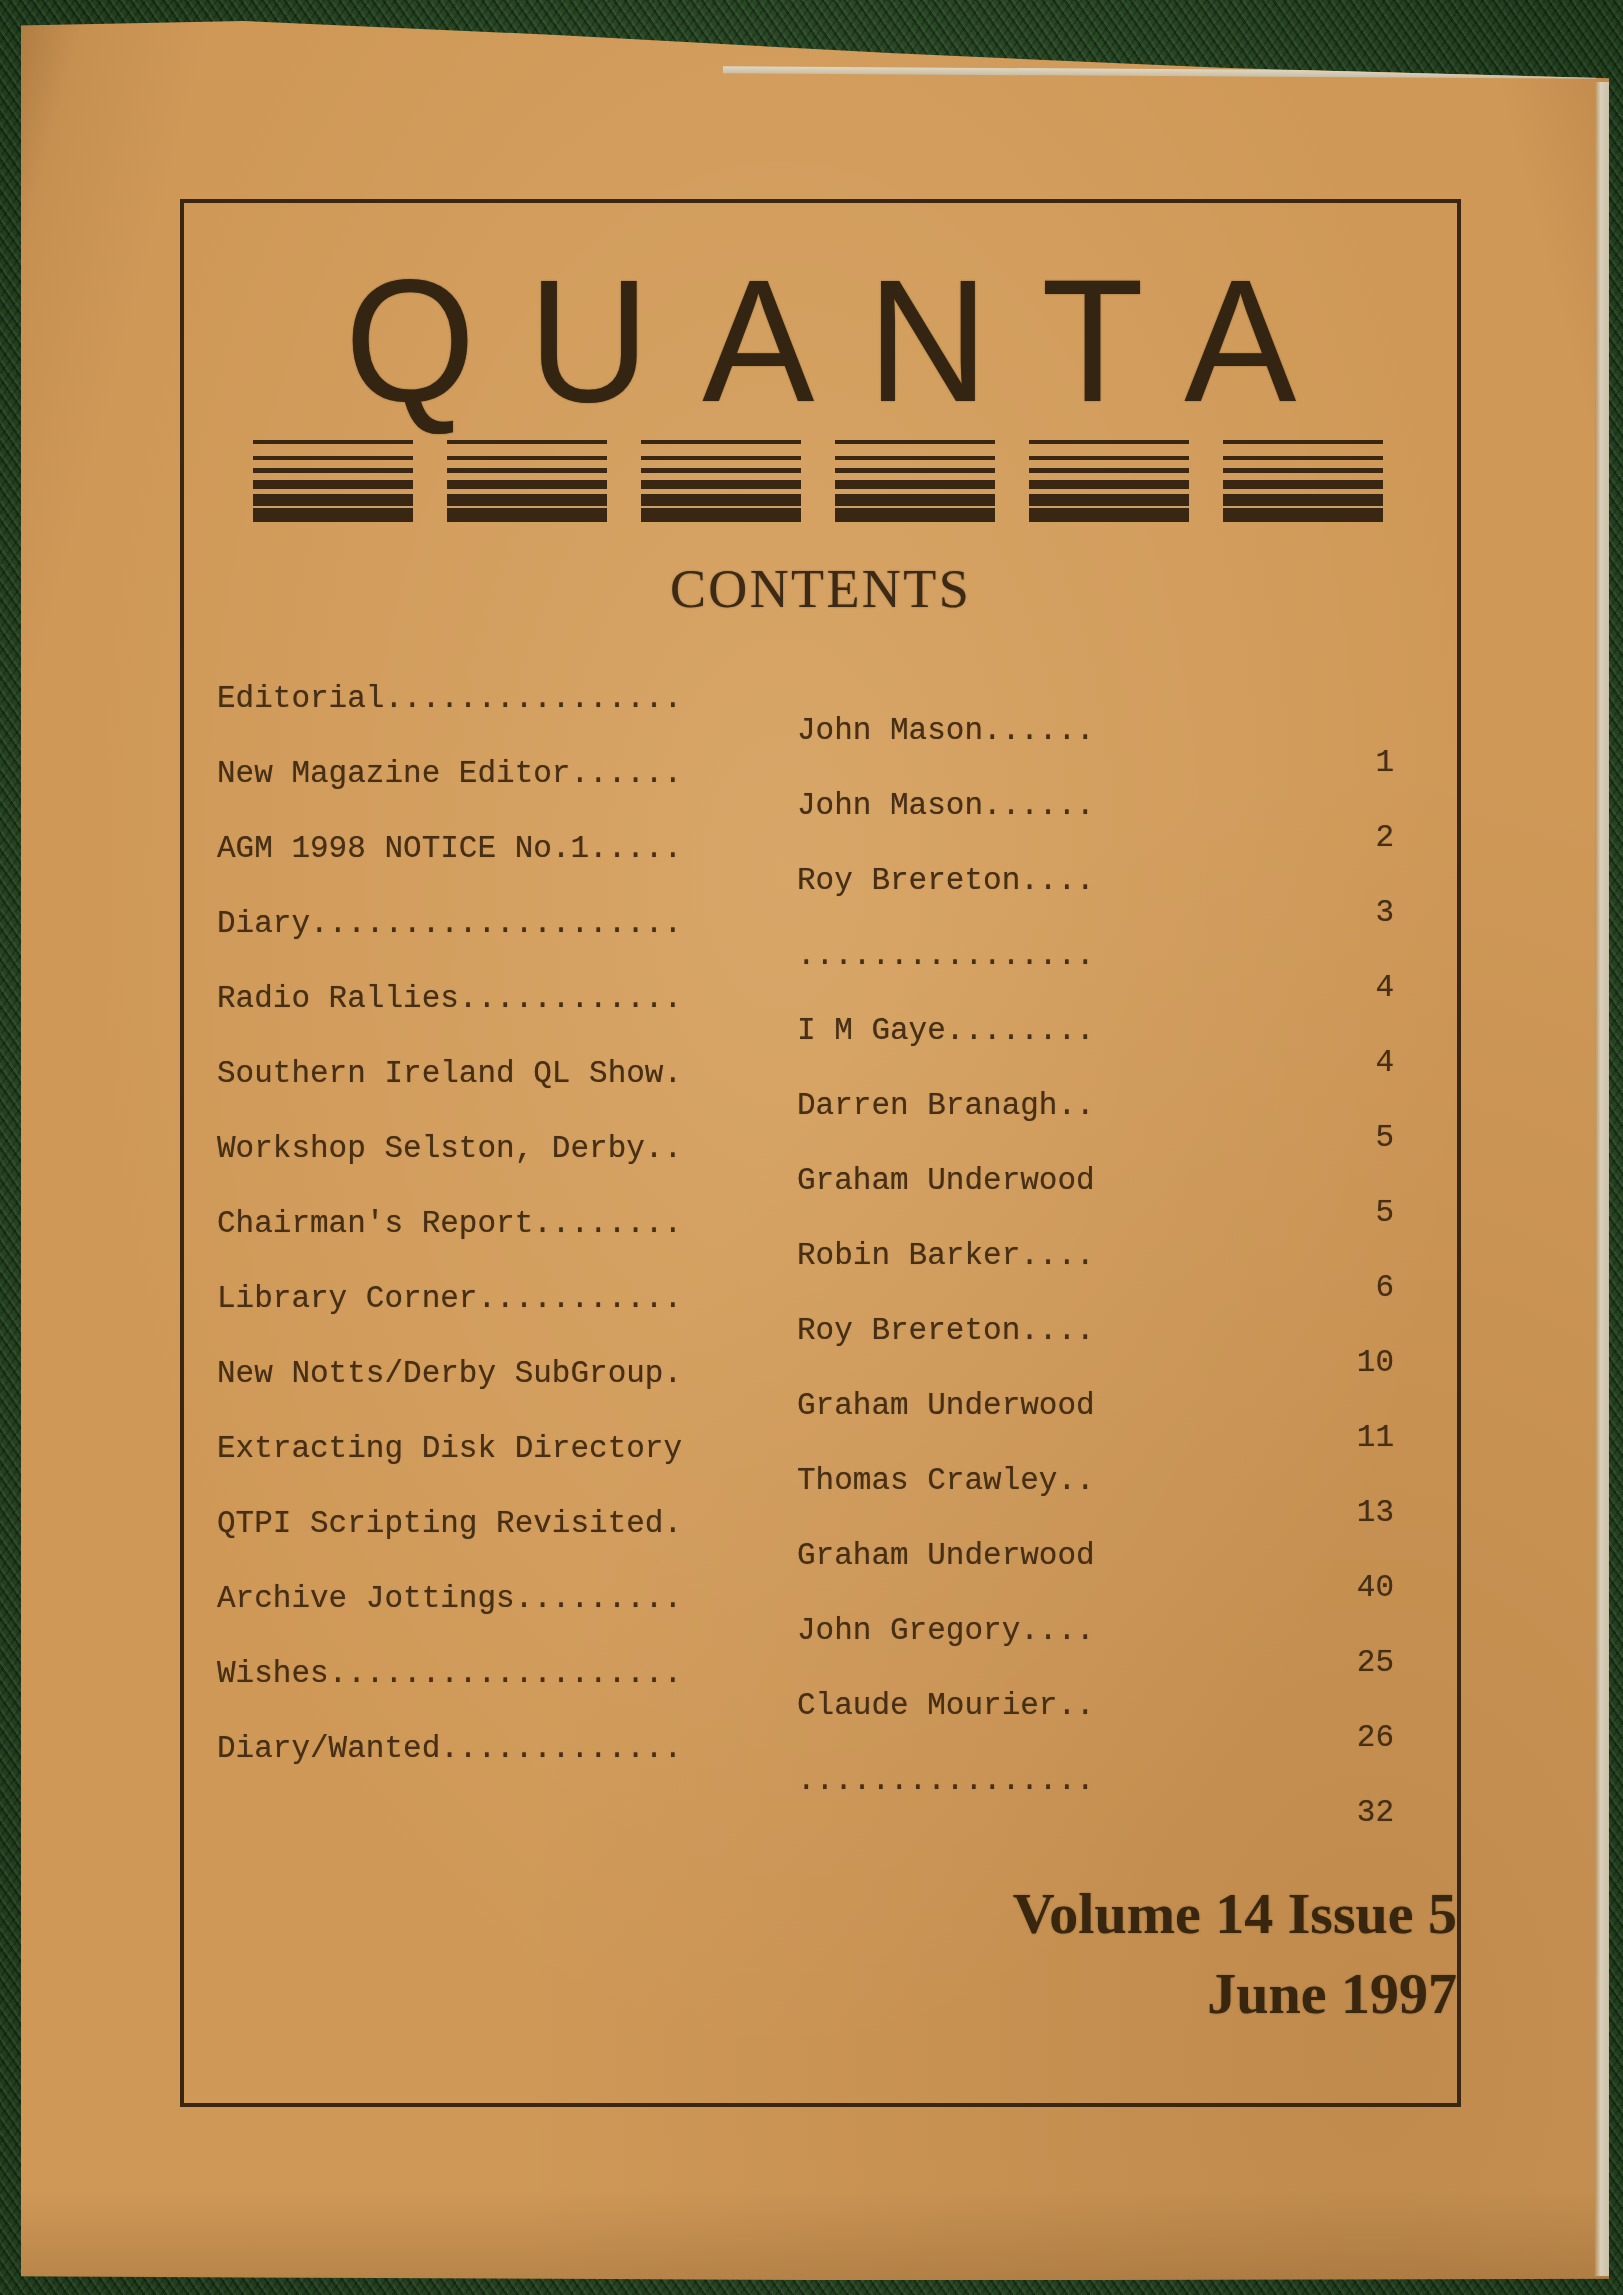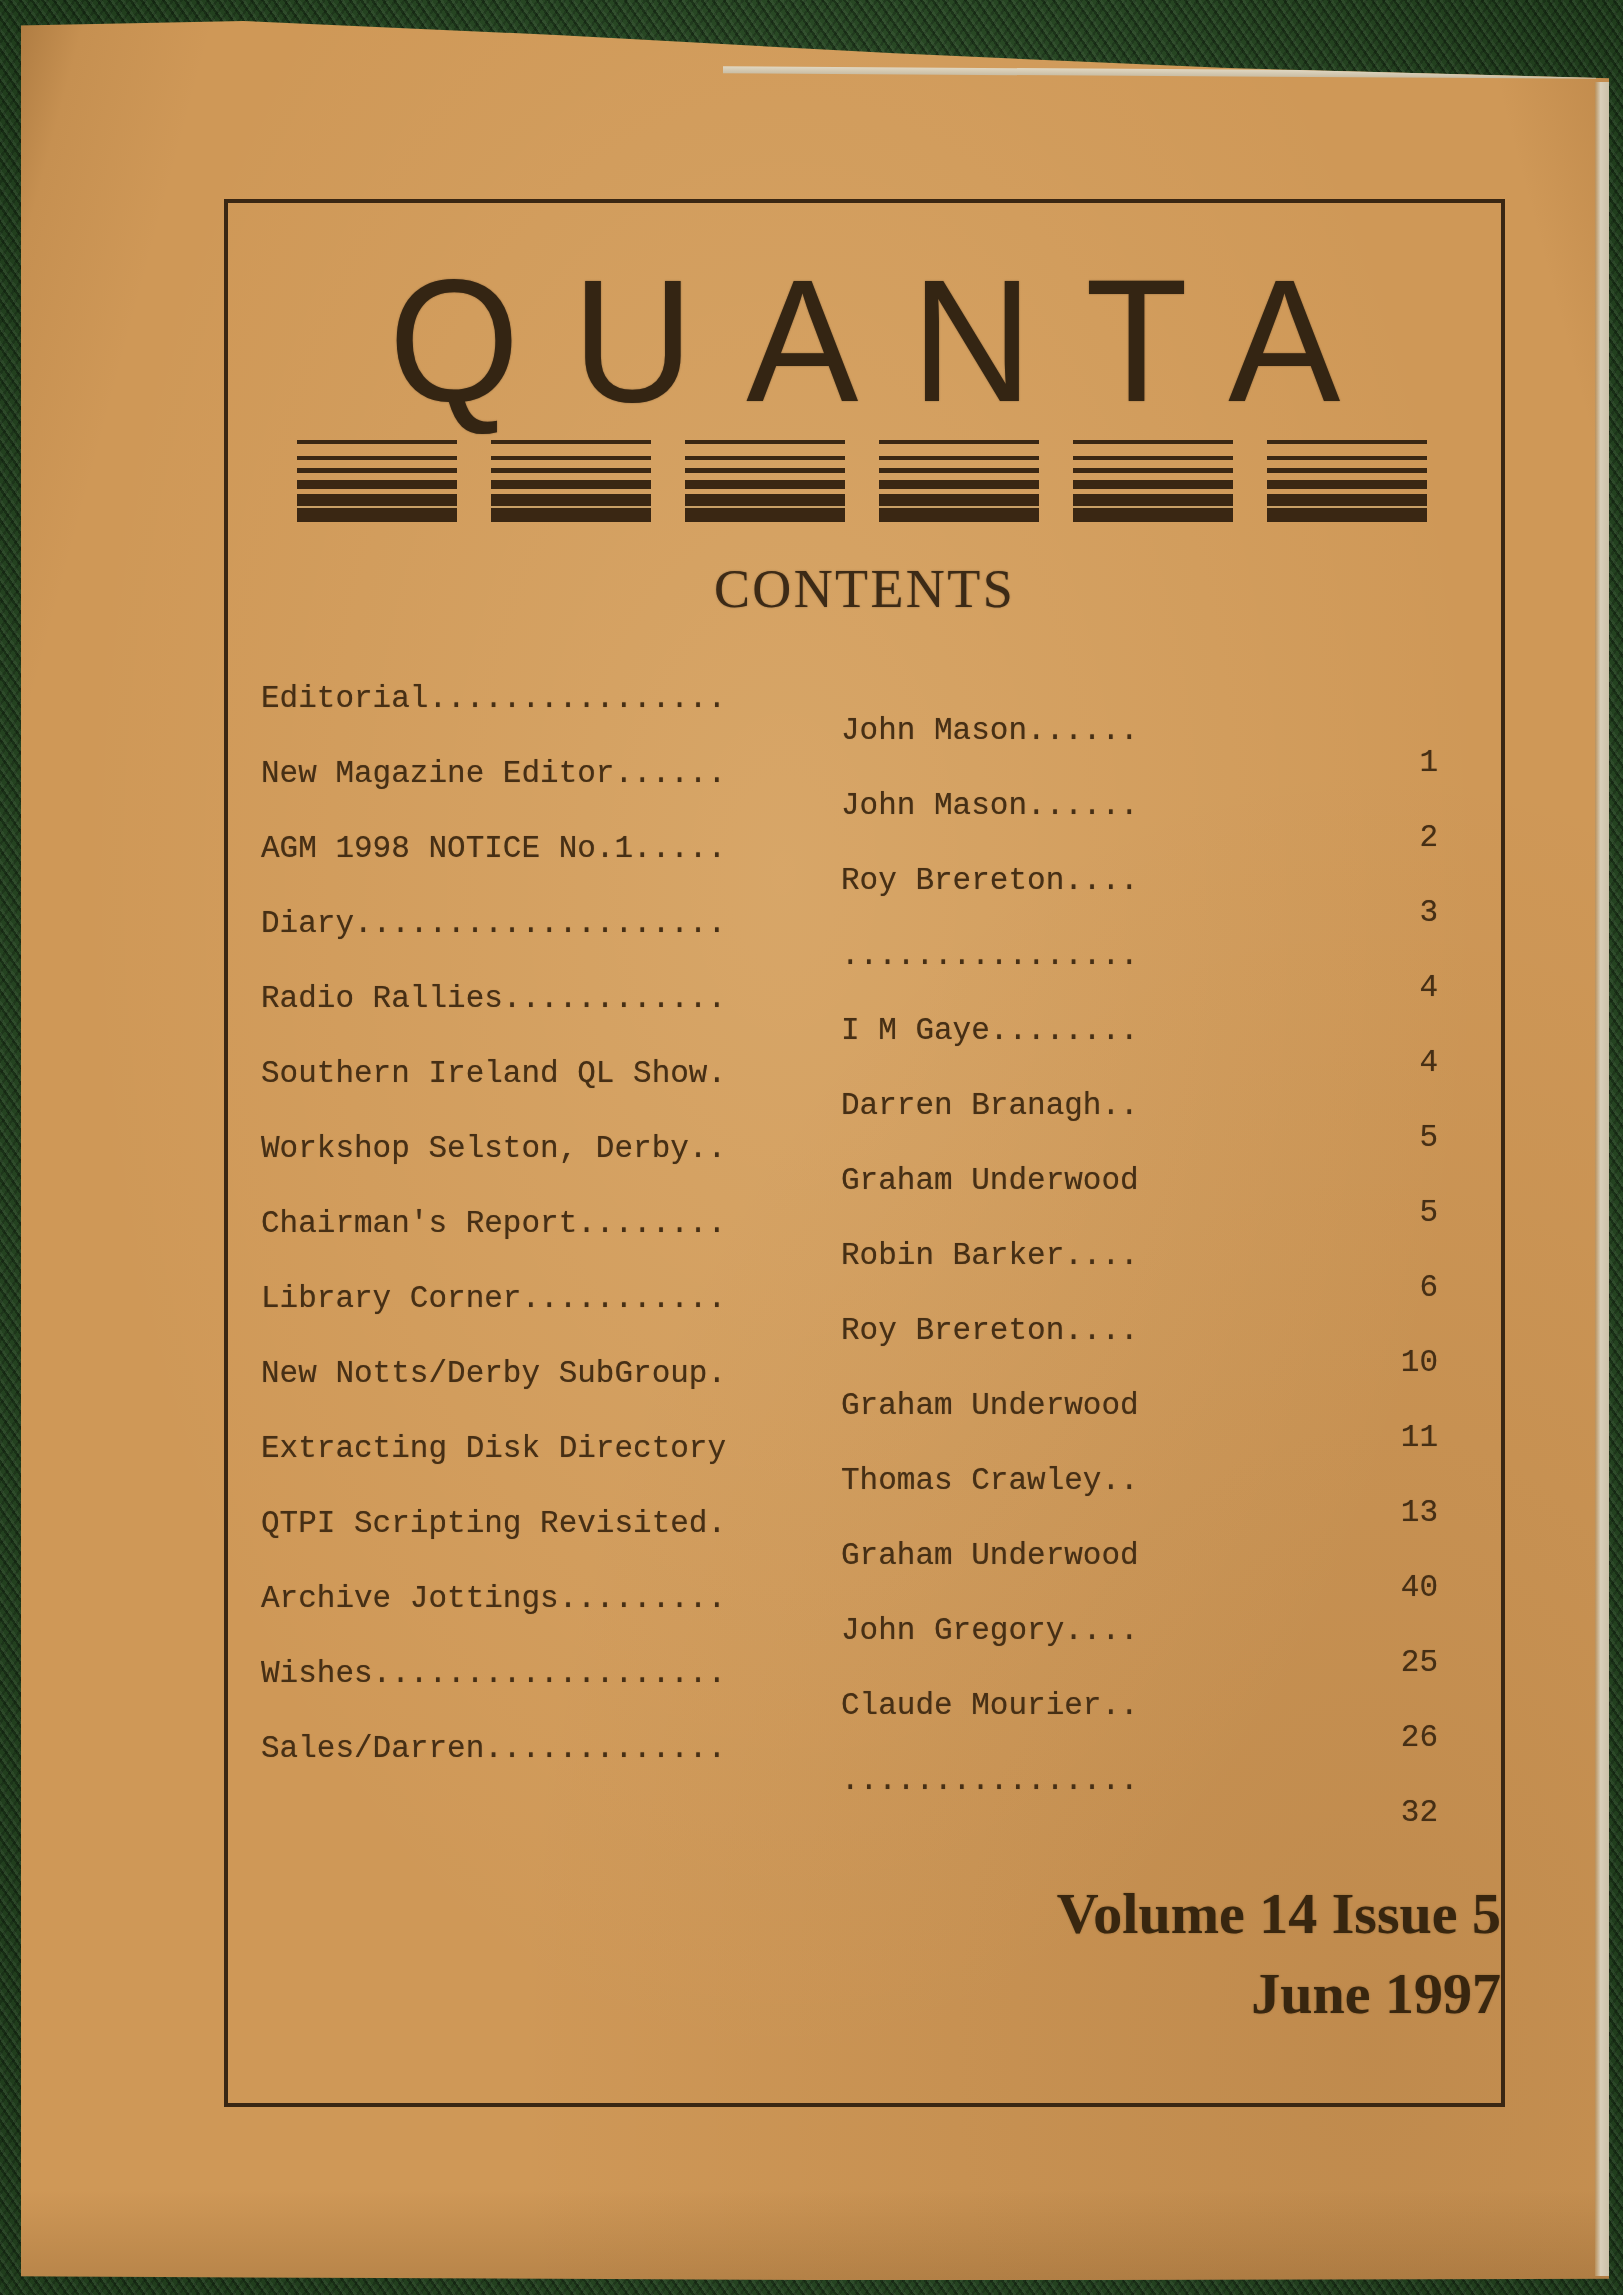--- a/index.html
+++ b/index.html
@@ -33,21 +33,21 @@
   }
   .page-edge-top{
     position:absolute;right:13px;top:2.55%;width:55%;height:7.3px;
     background:linear-gradient(180deg,#e0d7c2,#c9bda4);
     transform:rotate(0.35deg);
   }
 
   
   .frame{
     position:absolute;left:159px;top:188px;width:1281px;height:1908px;
-    border:4.9px solid #3a2713;box-sizing:border-box;margin-left:44px;
+    border:4.9px solid #3a2713;box-sizing:border-box;
   }
 
   
   .masthead{
     position:absolute;left:0;top:50px;width:100%;
     font-family:"Liberation Sans",sans-serif;
     font-size:175px;font-weight:400;line-height:1;
     letter-spacing:55px;text-indent:55px; 
     color:#342513;text-align:center;white-space:nowrap;
     transform:scaleX(.96);
@@ -237,21 +237,21 @@
           <span class="toc-title">Archive Jottings.........</span>
           <span class="toc-author">John Gregory....</span>
           <span class="toc-page">25</span>
         </div>
         <div class="toc-row">
           <span class="toc-title">Wishes...................</span>
           <span class="toc-author">Claude Mourier..</span>
           <span class="toc-page">26</span>
         </div>
         <div class="toc-row">
-          <span class="toc-title">Sales/Darren.............</span>
+          <span class="toc-title">Diary/Wanted.............</span>
           <span class="toc-author">................</span>
           <span class="toc-page">32</span>
         </div>
       </div>
 
       <div class="volume-block">
         <div>Volume 14 Issue 5</div>
         <div>June 1997</div>
       </div>
 

